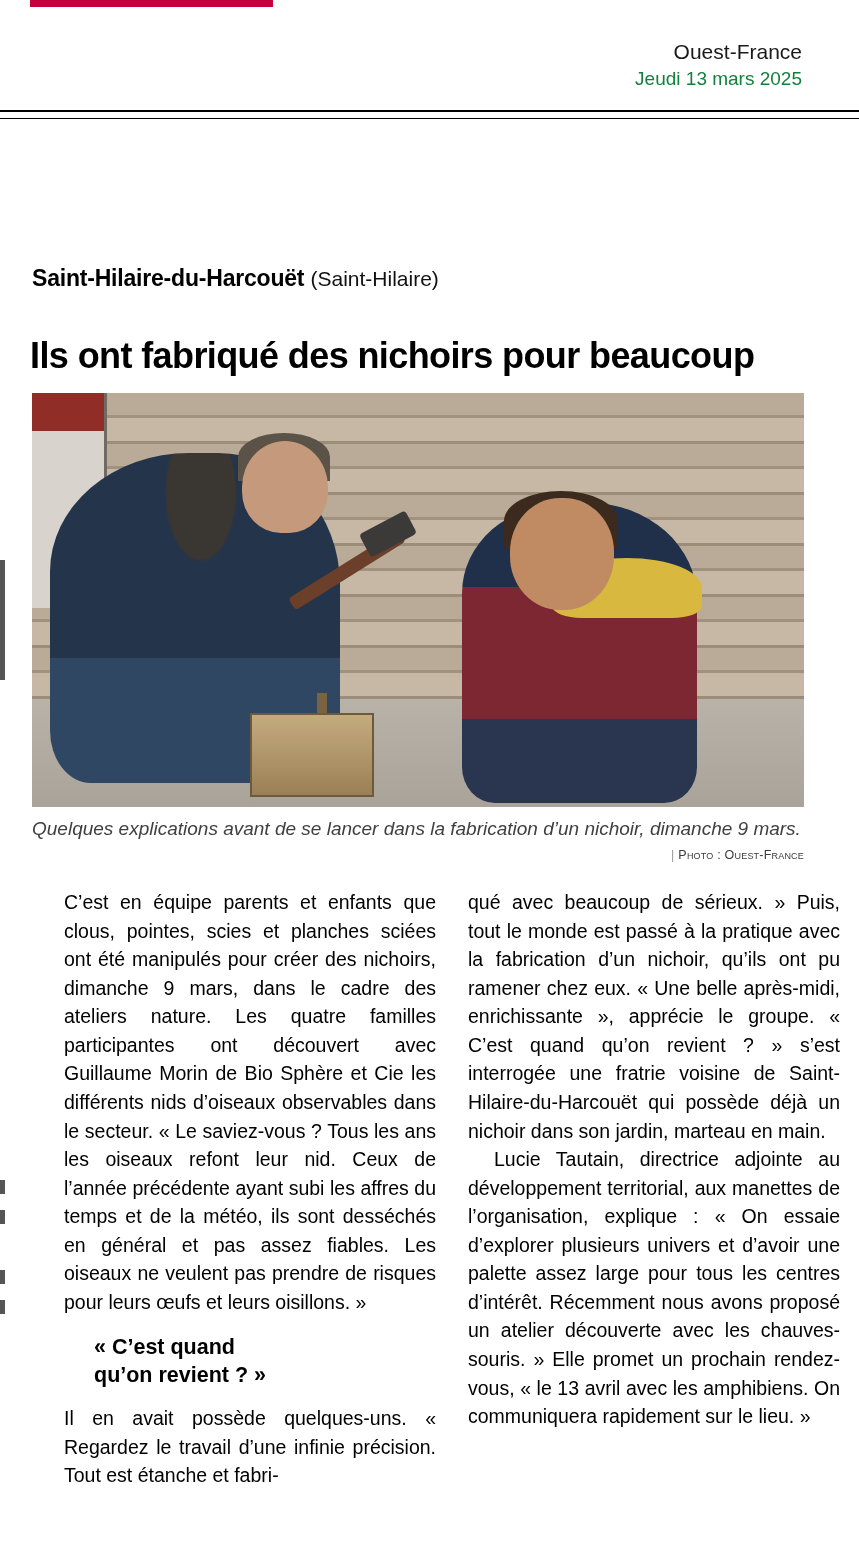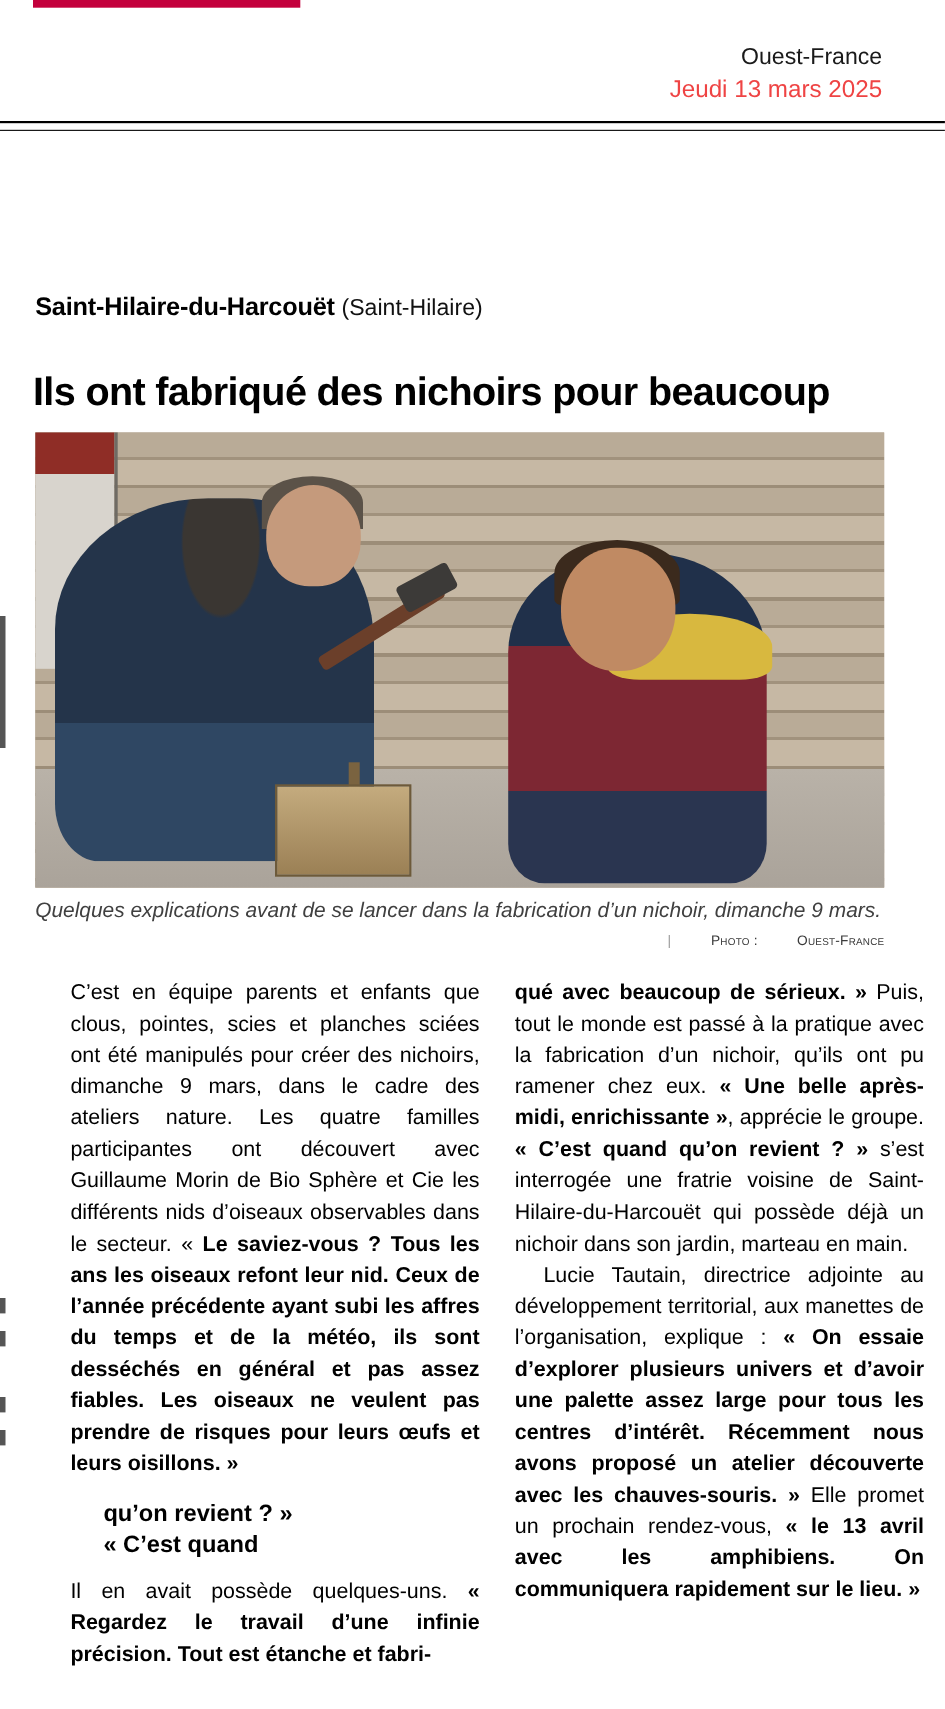--- a/index.html
+++ b/index.html
@@ -32,22 +32,22 @@
     top: 38px;
     right: 57px;
     text-align: right;
     line-height: 1.35;
   }
   .masthead .paper {
     font-size: 21px;
     color: #1a1a1a;
   }
   .masthead .date {
-    font-size: 22px;
-    color: #ef4444;
+    font-size: 19px;
+    color: #15803d;
   }
 
   .rule-top {
     position: absolute;
     left: 0;
     right: 0;
     top: 110px;
     height: 2px;
     background: #000000;
   }
@@ -225,21 +225,20 @@
     color: #3a3a3a;
     letter-spacing: 0.2px;
     white-space: nowrap;
   }
   .credit .bar {
     color: #999;
     margin-right: 4px;
   }
   .credit .sc {
     font-variant: small-caps;
-    margin-left: 32px;
   }
 
   
   .columns {
     position: absolute;
     left: 32px;
     top: 888px;
     width: 776px;
     display: flex;
     gap: 32px;
@@ -252,21 +251,21 @@
     text-align: justify;
     color: #000;
   }
   .col p {
     margin: 0;
   }
   .col p.indent {
     text-indent: 26px;
   }
   .b {
-    font-weight: bold;
+    font-weight: normal;
   }
   .pull {
     margin: 18px 0 14px 0;
     font-size: 21.5px;
     font-weight: bold;
     text-align: left;
     line-height: 1.3;
     padding-left: 30px;
   }
 </style>
@@ -316,22 +315,22 @@
 <div class="credit">
   <span class="bar">|</span><span class="sc">Photo :</span> <span class="sc">Ouest-France</span>
 </div>
 
 <div class="columns">
 
   <div class="col">
     <p><span>C’est en équipe parents et enfants que clous, pointes, scies et planches sciées ont été manipulés pour créer des nichoirs, dimanche 9 mars, dans le cadre des ateliers nature. Les quatre familles participantes ont découvert avec Guillaume Morin de Bio Sphère et Cie les différents nids d’oiseaux observables dans le secteur. « </span><span class="b">Le saviez-vous ? Tous les ans les oiseaux refont leur nid. Ceux de l’année précédente ayant subi les affres du temps et de la météo, ils sont desséchés en général et pas assez fiables. Les oiseaux ne veulent pas prendre de risques pour leurs œufs et leurs oisillons. »</span></p>
 
     <div class="pull">
+      <div>« C’est quand</div>
       <div>qu’on revient ? »</div>
-      <div>« C’est quand</div>
     </div>
 
     <p><span>Il en avait possède quelques-uns. </span><span class="b">« Regardez le travail d’une infinie précision. Tout est étanche et fabri-</span></p>
   </div>
 
   <div class="col">
     <p><span class="b">qué avec beaucoup de sérieux. »</span><span> Puis, tout le monde est passé à la pratique avec la fabrication d’un nichoir, qu’ils ont pu ramener chez eux. </span><span class="b">« Une belle après-midi, enrichissante »</span><span>, apprécie le groupe. </span><span class="b">« C’est quand qu’on revient ? »</span><span> s’est interrogée une fratrie voisine de Saint-Hilaire-du-Harcouët qui possède déjà un nichoir dans son jardin, marteau en main.</span></p>
 
     <p class="indent"><span>Lucie Tautain, directrice adjointe au développement territorial, aux manettes de l’organisation, explique : </span><span class="b">« On essaie d’explorer plusieurs univers et d’avoir une palette assez large pour tous les centres d’intérêt. Récemment nous avons proposé un atelier découverte avec les chauves-souris. »</span><span> Elle promet un prochain rendez-vous, </span><span class="b">« le 13 avril avec les amphibiens. On communiquera rapidement sur le lieu. »</span></p>
   </div>

